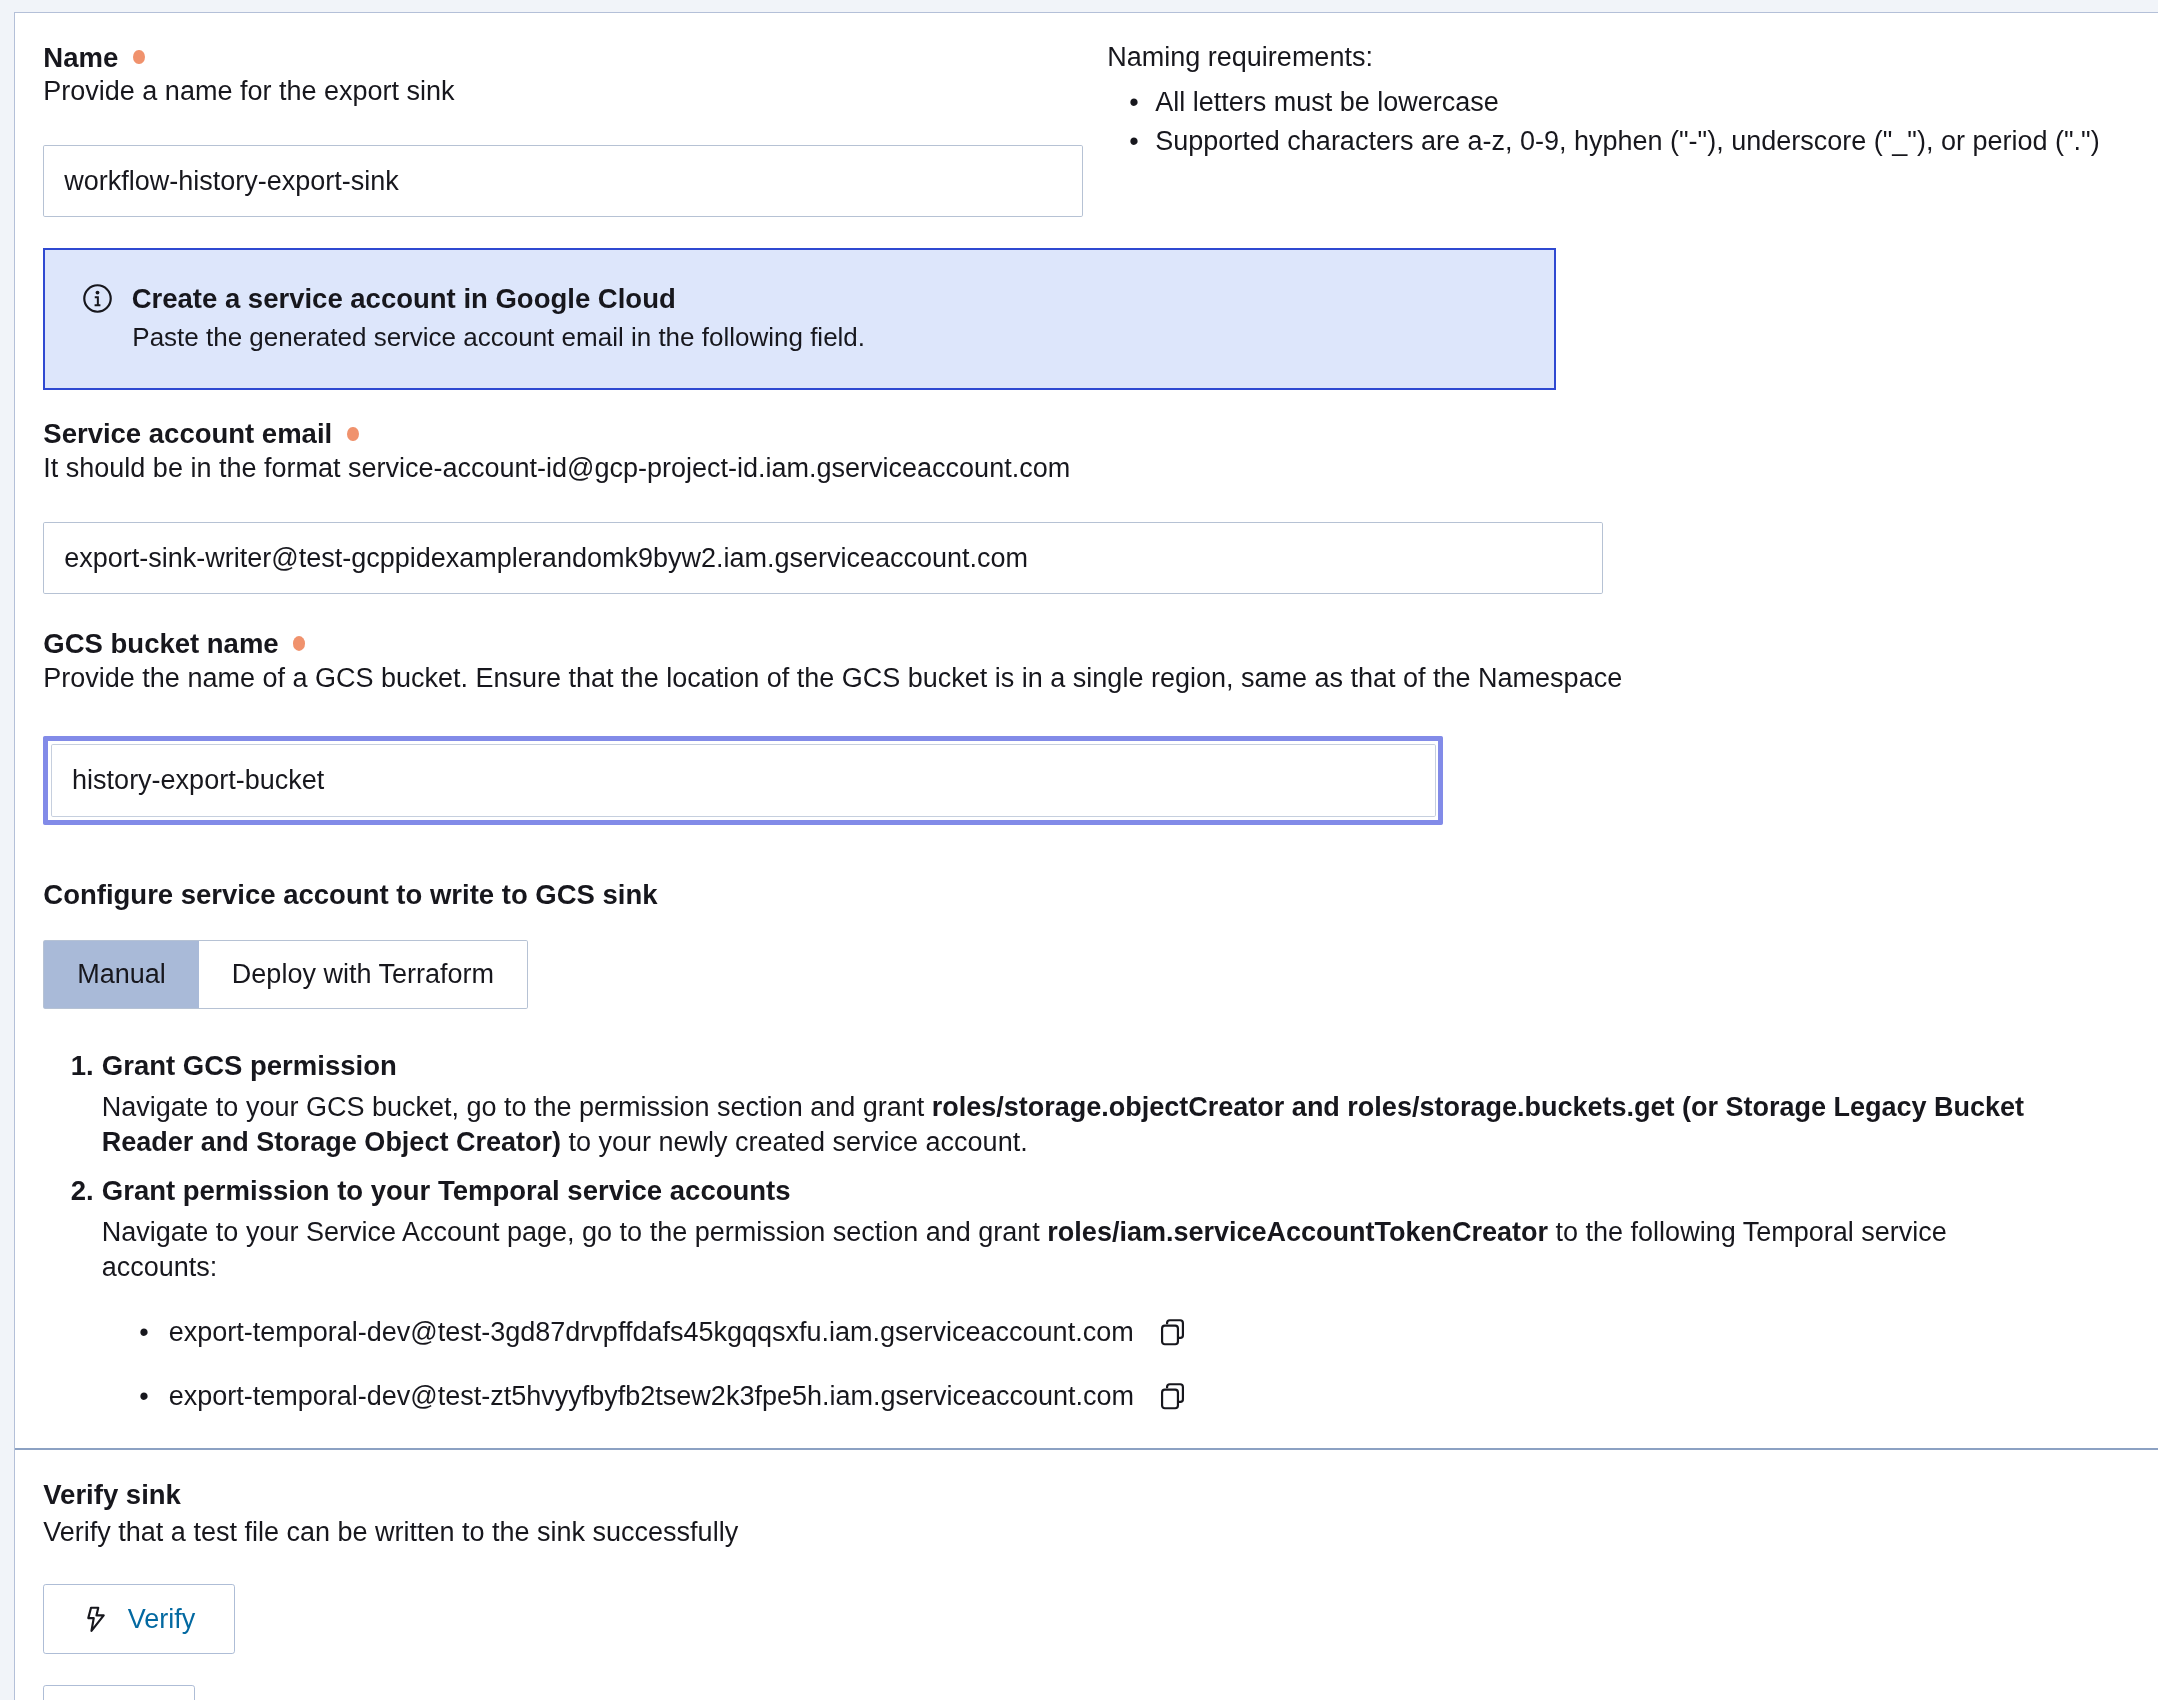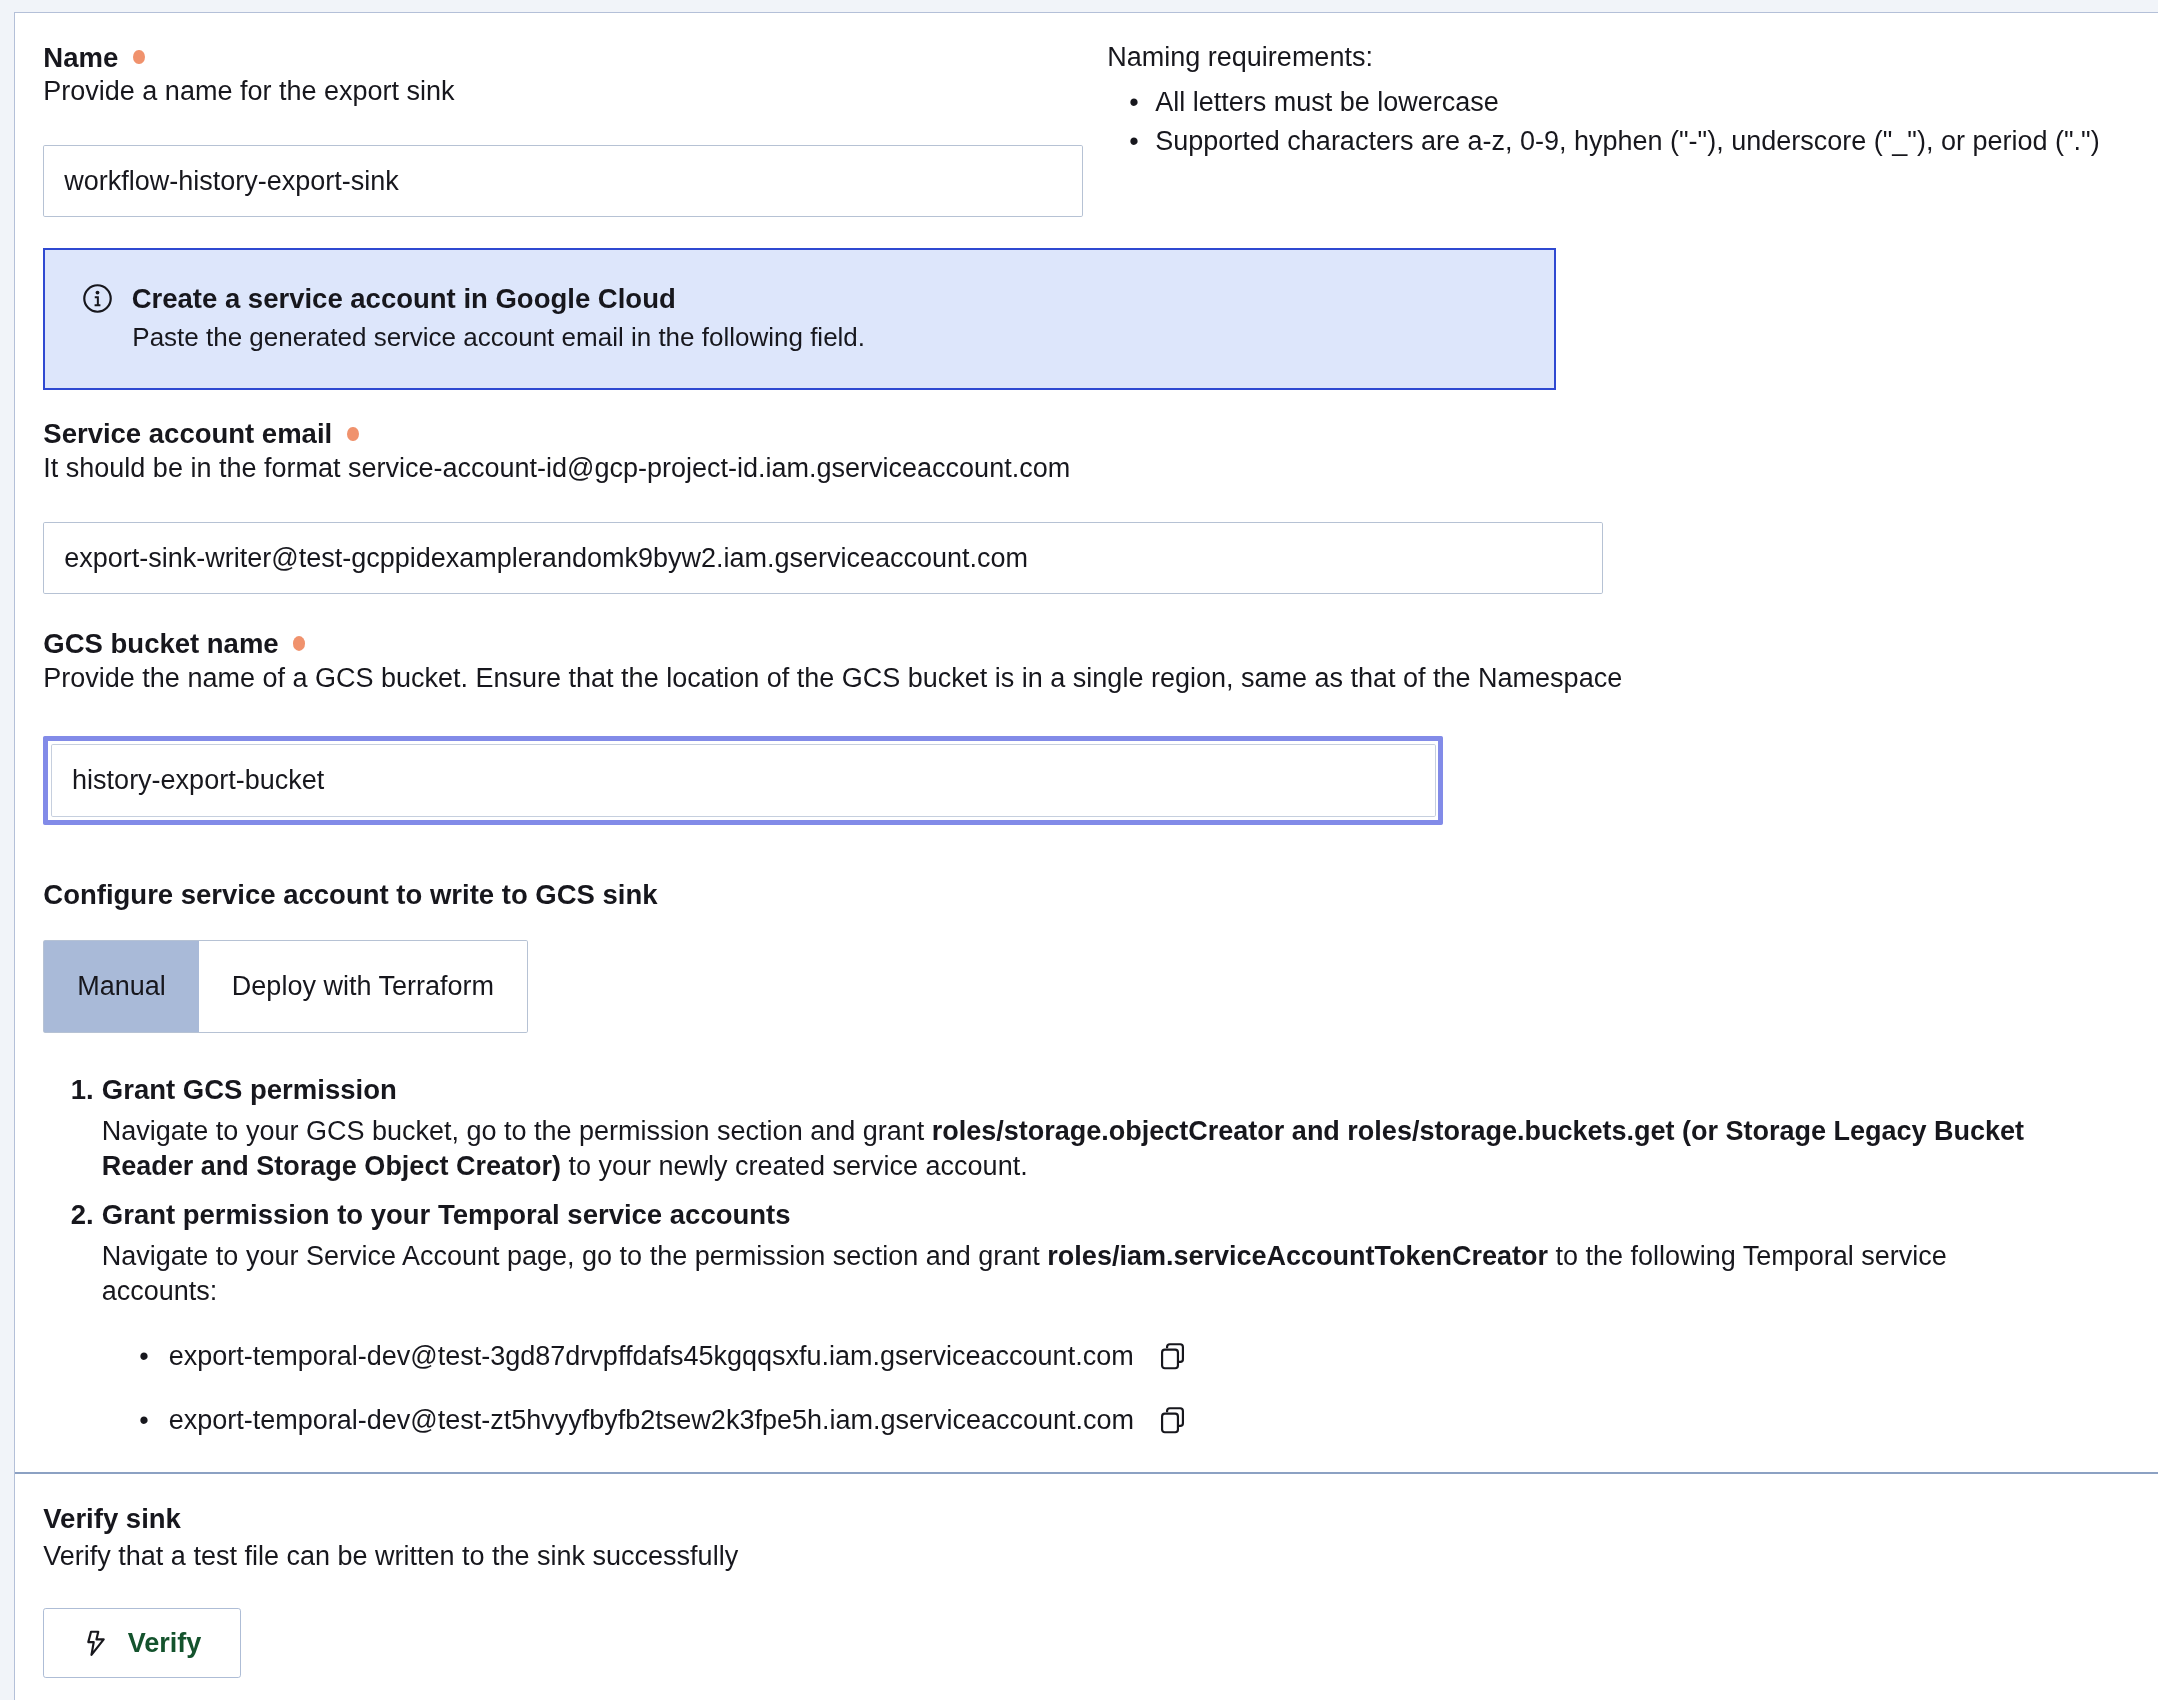--- a/index.html
+++ b/index.html
@@ -46,41 +46,41 @@
   .banner{
     margin-top:31px;width:1513px;box-sizing:border-box;
     background:#dde6fb;border:2.8px solid #2f49d1;
     padding:31px 37px 33px 37px;
   }
   .banner-head{display:flex;align-items:center;}
   .banner-title{font-size:27.5px;font-weight:700;line-height:35px;margin-left:18.4px;}
   .banner-desc{font-size:26px;line-height:35px;margin-top:3.7px;margin-left:50px;}
   .section-title{font-size:27.5px;font-weight:700;line-height:33px;margin-top:53px;}
   .tabs{display:inline-flex;margin-top:29px;border:1.8px solid #b6c2d4;border-radius:1.8px;background:#fff;}
-  .tab{height:59px;display:flex;align-items:center;padding:16px 33px;font-size:27px;cursor:default;}
+  .tab{height:59px;display:flex;align-items:center;padding:4px 33px;font-size:27px;cursor:default;}
   .tab.active{background:#a9bad8;}
   .steps{margin-top:39px;}
   .step{margin-left:27.5px;}
   .step + .step{margin-top:13px;}
   .step-head{display:flex;font-size:27.5px;font-weight:700;line-height:35px;}
   .step-num{width:31px;flex:0 0 auto;}
   .step-body{margin:7.3px 0 0 31px;font-size:27px;line-height:35px;max-width:1965px;}
   .step-body b{font-weight:700;}
   .sa-list{margin:26px 0 0 0;padding:0;list-style:none;}
   .sa-list li{display:flex;align-items:center;line-height:33px;margin-top:31px;}
   .sa-list .bullet{flex:0 0 auto;margin:0 20px 0 96px;}
   .copy-btn{background:none;border:none;padding:0;margin-left:24px;cursor:pointer;display:flex;align-items:center;}
   .divider{margin-top:35px;height:0;border-top:2.8px solid #8ca1c3;width:100%;}
   .verify-title{font-size:27.5px;font-weight:700;line-height:33px;margin-top:27.5px;}
   .verify-desc{font-size:27px;line-height:33px;margin-top:5.5px;}
   .btn{
     display:inline-flex;align-items:center;justify-content:space-between;
     background:#fff;border:1.8px solid #aebdd6;border-radius:2.8px;
-    font-family:"Liberation Sans", sans-serif;font-size:27px;color:#14532d;
-    box-sizing:border-box;cursor:pointer;font-weight:bold;
+    font-family:"Liberation Sans", sans-serif;font-size:27px;color:#0369a1;
+    box-sizing:border-box;cursor:pointer;
   }
   .verify-btn{margin-top:35px;height:70px;padding:0 39px;}
   .verify-btn .bolt{margin-right:18.4px;display:flex;}
   .actions{display:flex;align-items:center;margin-top:31px;}
   .create-btn{width:152px;height:73px;}
   .cancel-btn{background:none;border:none;font-family:"Liberation Sans", sans-serif;font-size:27px;color:#17171d;margin-left:62px;padding:0;cursor:pointer;}
   svg{display:block;}
 </style>
 </head>
 <body>

